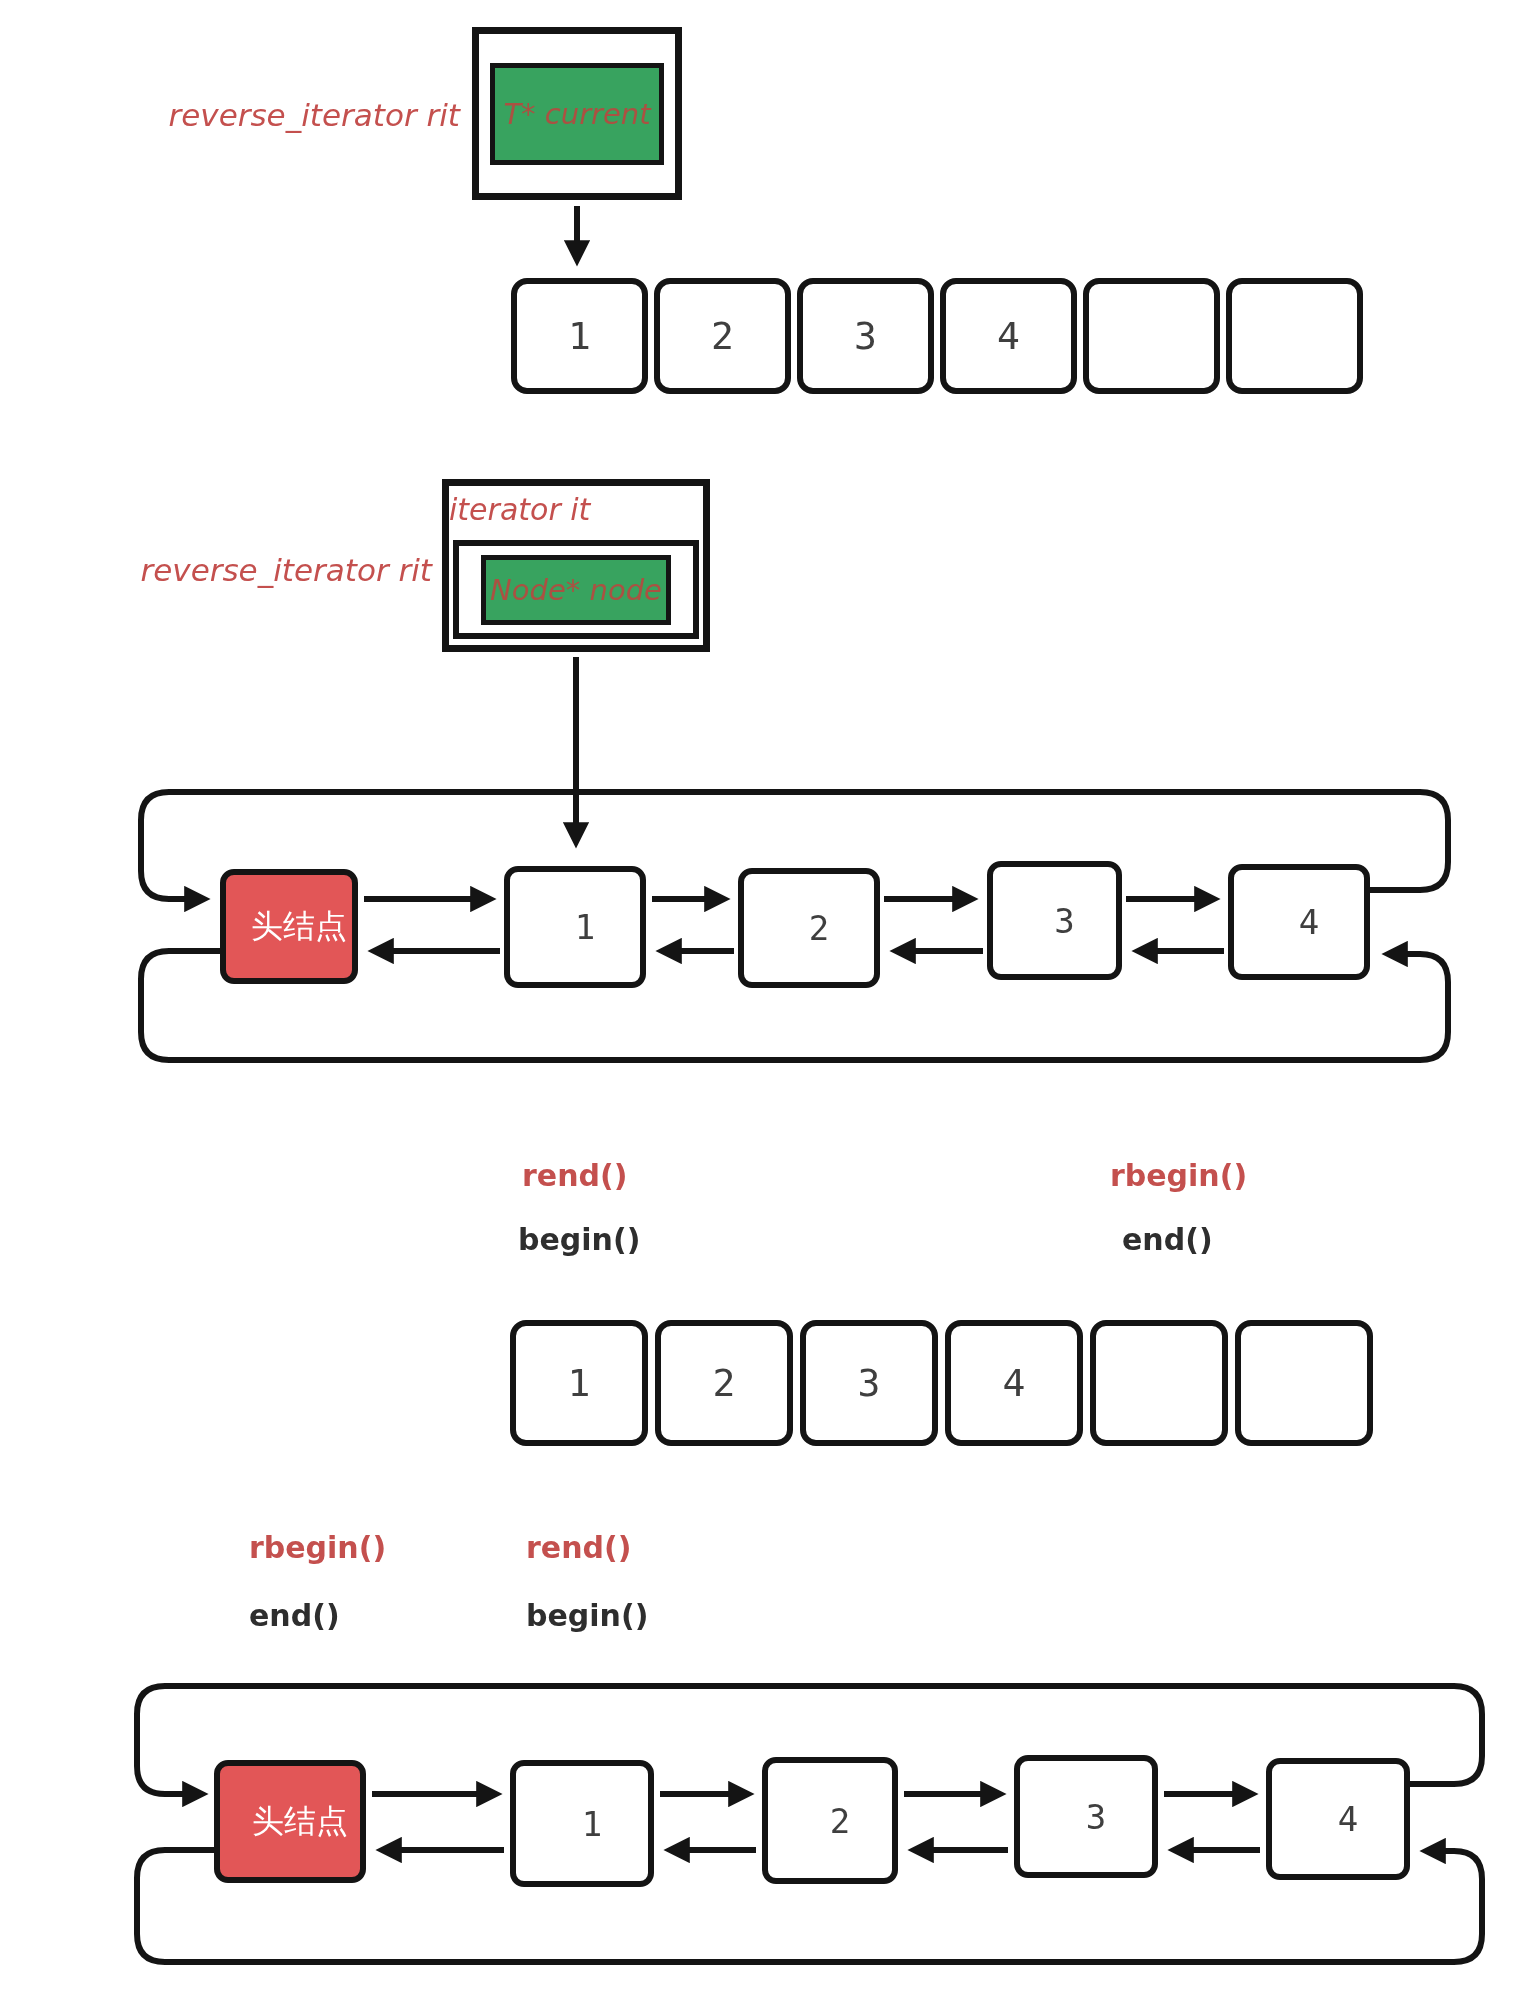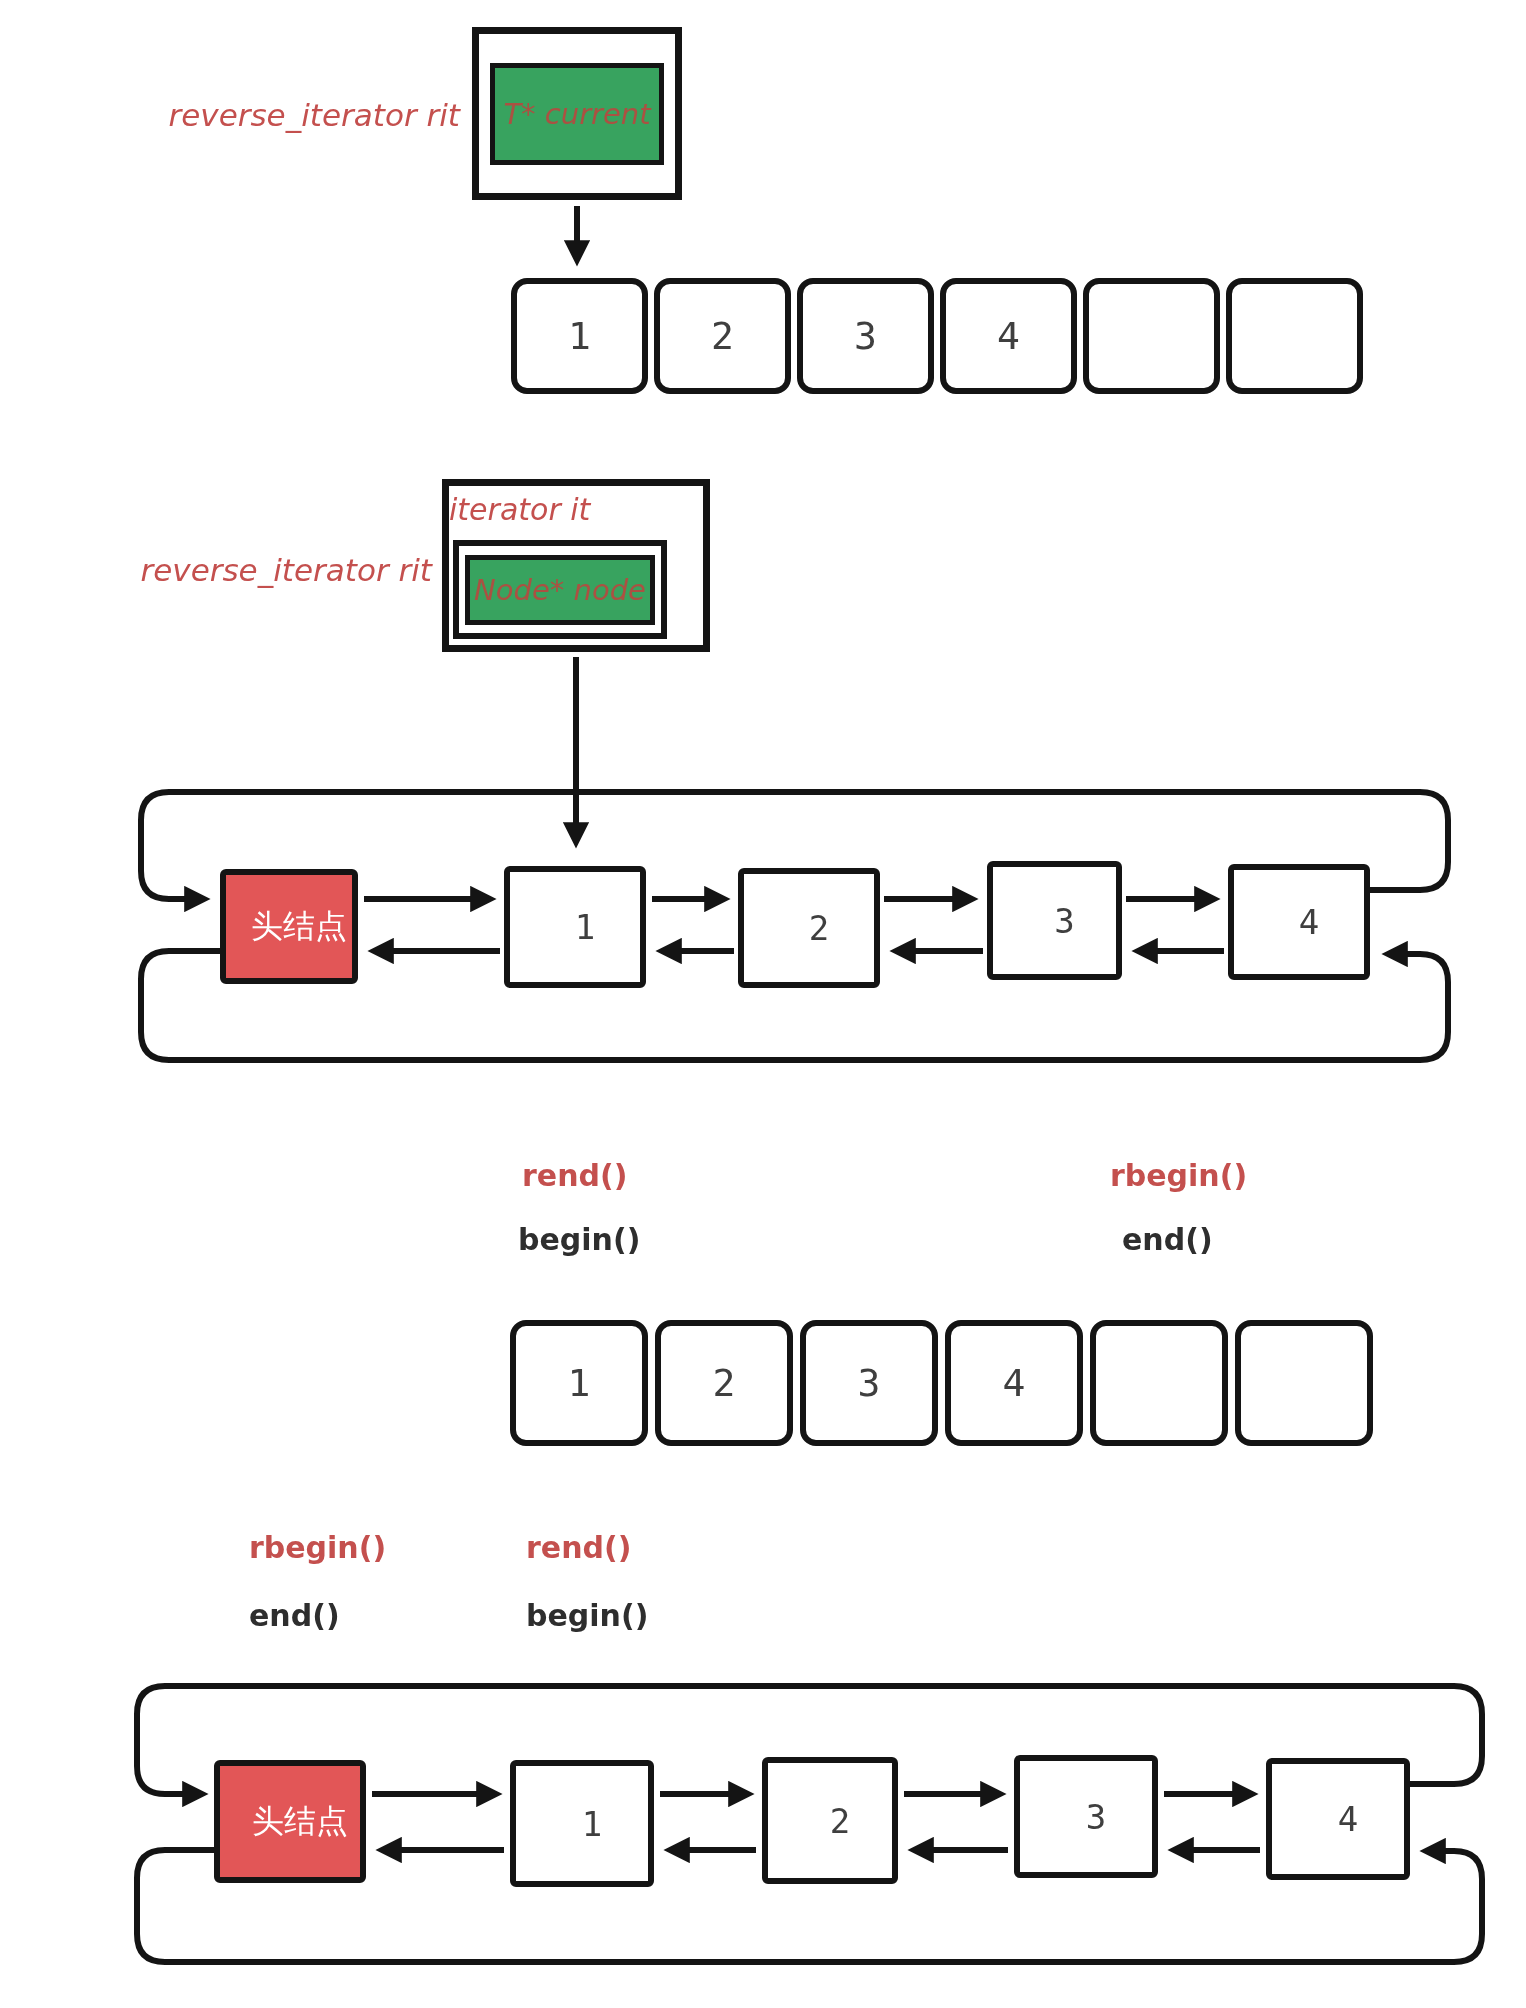--- a/index.html
+++ b/index.html
@@ -16,27 +16,27 @@
   .mlabel{position:absolute;font-size:30px;white-space:nowrap;font-weight:bold;}
   .mlabel.red{color:var(--red);}
   .mlabel.black{color:var(--black);}
   .obox{position:absolute;border:7px solid var(--line);background:#fff;box-sizing:border-box;}
   .greenbox{border:5px solid var(--line);background:var(--green);box-sizing:border-box;
             display:flex;align-items:center;justify-content:center;
             color:var(--member);font-style:italic;font-size:29px;}
   #s1-box{display:flex;align-items:center;justify-content:center;}
   #s2-title{position:absolute;left:0;right:0;top:6px;text-align:left;
             color:var(--red);font-style:italic;font-size:30px;}
-  #s2-inner{position:absolute;left:4px;top:54px;width:214px;height:99px;
+  #s2-inner{position:absolute;left:4px;top:54px;width:246px;height:99px;
             border:6px solid var(--line);box-sizing:border-box;
             display:flex;align-items:center;justify-content:center;background:#fff;}
   .cell{position:absolute;border:6px solid var(--line);border-radius:16px;background:#fff;
         box-sizing:border-box;display:flex;align-items:center;justify-content:center;
         color:var(--digit);font-size:38px;font-family:"DejaVu Sans Mono","Liberation Mono",monospace;}
-  .lnode{position:absolute;border:6px solid var(--line);border-radius:6px;background:#fff;
+  .lnode{position:absolute;border:6px solid var(--line);border-radius:14px;background:#fff;
         box-sizing:border-box;display:flex;align-items:center;justify-content:center;
         color:var(--digit);font-size:34px;font-family:"DejaVu Sans Mono","Liberation Mono",monospace;padding-left:20px;}
   .lnode.head{background:var(--headred);color:#fff;font-size:32px;
         font-family:"DejaVu Sans","Liberation Sans",sans-serif;}
 </style>
 </head>
 <body>
 
 <div class="stage">
 

